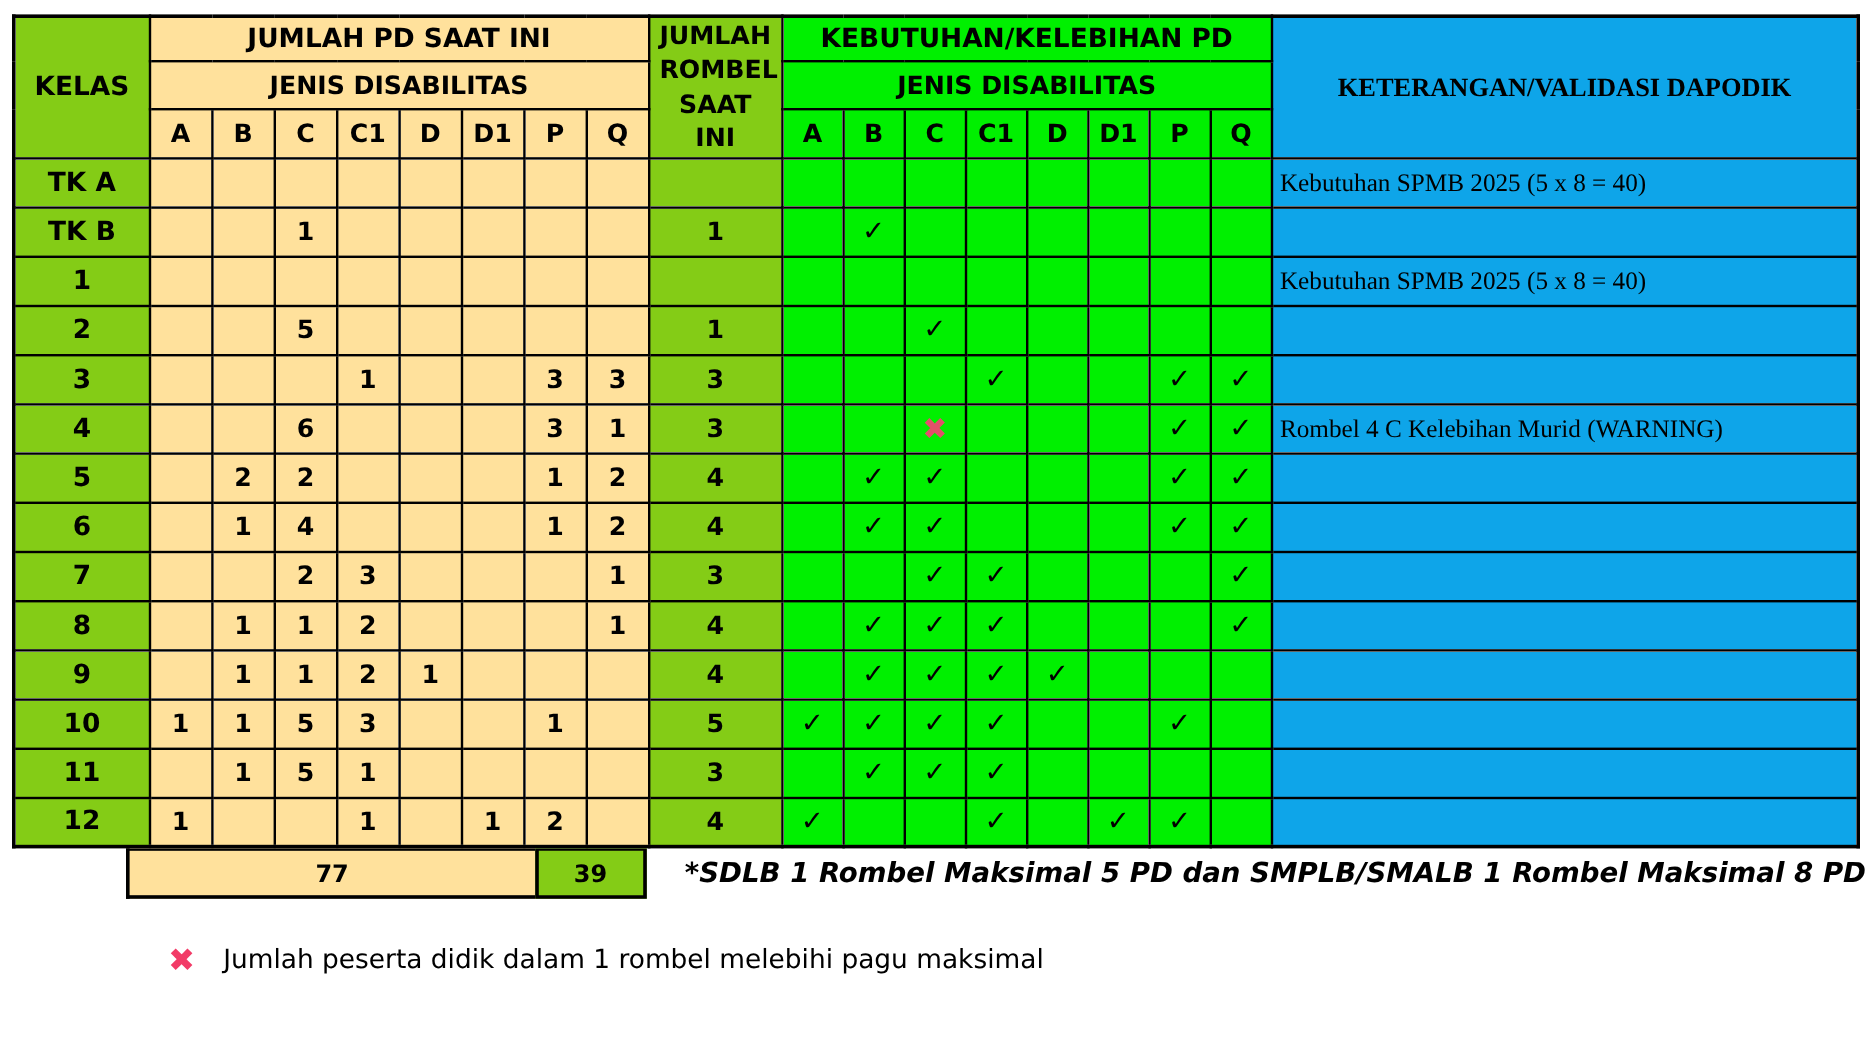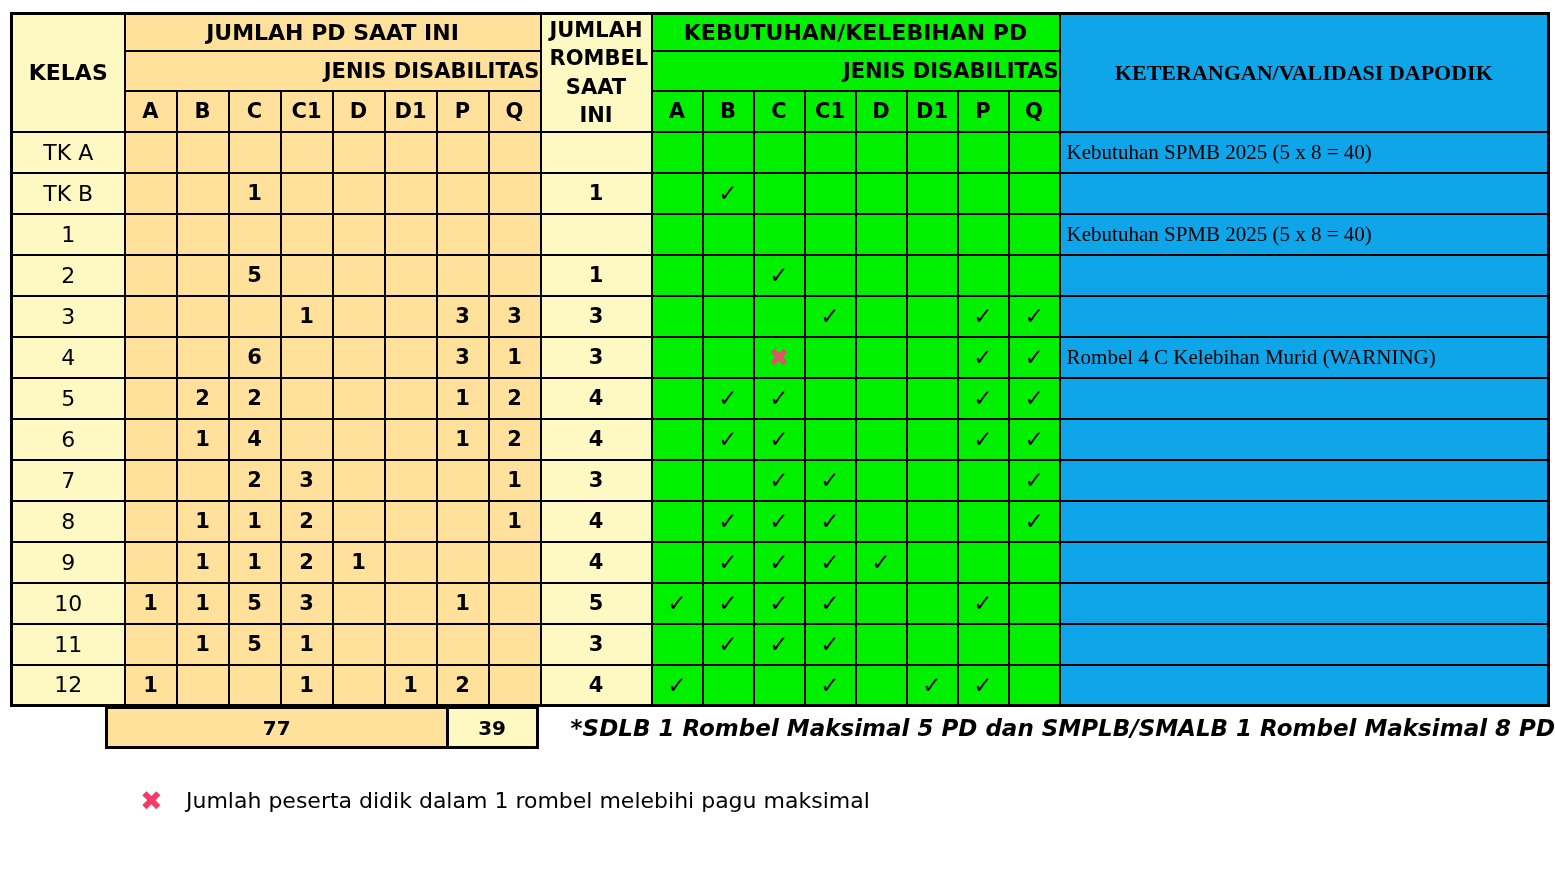--- a/index.html
+++ b/index.html
@@ -7,33 +7,33 @@
     width:1555px;height:874px;
     font-family:"DejaVu Sans","Liberation Sans",sans-serif;
     color:#000;
   }
   table.main{
     border-collapse:collapse;table-layout:fixed;
     margin:12px 0 0 10px;width:1537px;
     border:3px solid #000;
   }
   th,td{border:2px solid #000;padding:0;text-align:center;vertical-align:middle;overflow:hidden;}
-  .bg-cyan{background:#fef9c3;}
+  .bg-cyan{background:#84cc16;}
   .bg-tan{background:#FFE19C;}
   .bg-green{background:#00F000;}
   .bg-pink{background:#0ea5e9;font-family:Liberation Serif, serif;}
   tr.h1{height:37px;}
   tr.h2{height:40px;}
   tr.h3{height:41px;}
   tbody tr{height:41px;}
   .hdr{font-weight:bold;font-size:22px;}
-  .sub{font-weight:bold;font-size:21px;text-align:right;}
+  .sub{font-weight:bold;font-size:21px;}
   .rombel-hdr{font-weight:bold;font-size:21px;line-height:1.35;padding:0 8px;}
   .letter{font-weight:bold;font-size:21px;}
-  td.kelas{font-weight:normal;font-size:22px;}
+  td.kelas{font-weight:bold;font-size:22px;}
   td.count{font-size:21px;font-weight:600;}
   td.ketc{text-align:left;padding-left:6px;font-size:21px;font-weight:400;}
   .sym-check{font-size:23px;font-weight:bold;color:#000;}
   .sym-cross{font-size:25px;font-weight:bold;color:#E2506A;line-height:1;}
   .footer{display:flex;margin-left:13px;height:42px;align-items:stretch;}
   .f-spacer{width:112px;}
   .f-cell{box-sizing:border-box;display:flex;align-items:center;justify-content:center;
           font-weight:bold;font-size:20px;border:3px solid #000;border-top-width:2px;}
   .f-77{width:415px;border-right:none;}
   .f-39{width:112px;text-align:center;}

